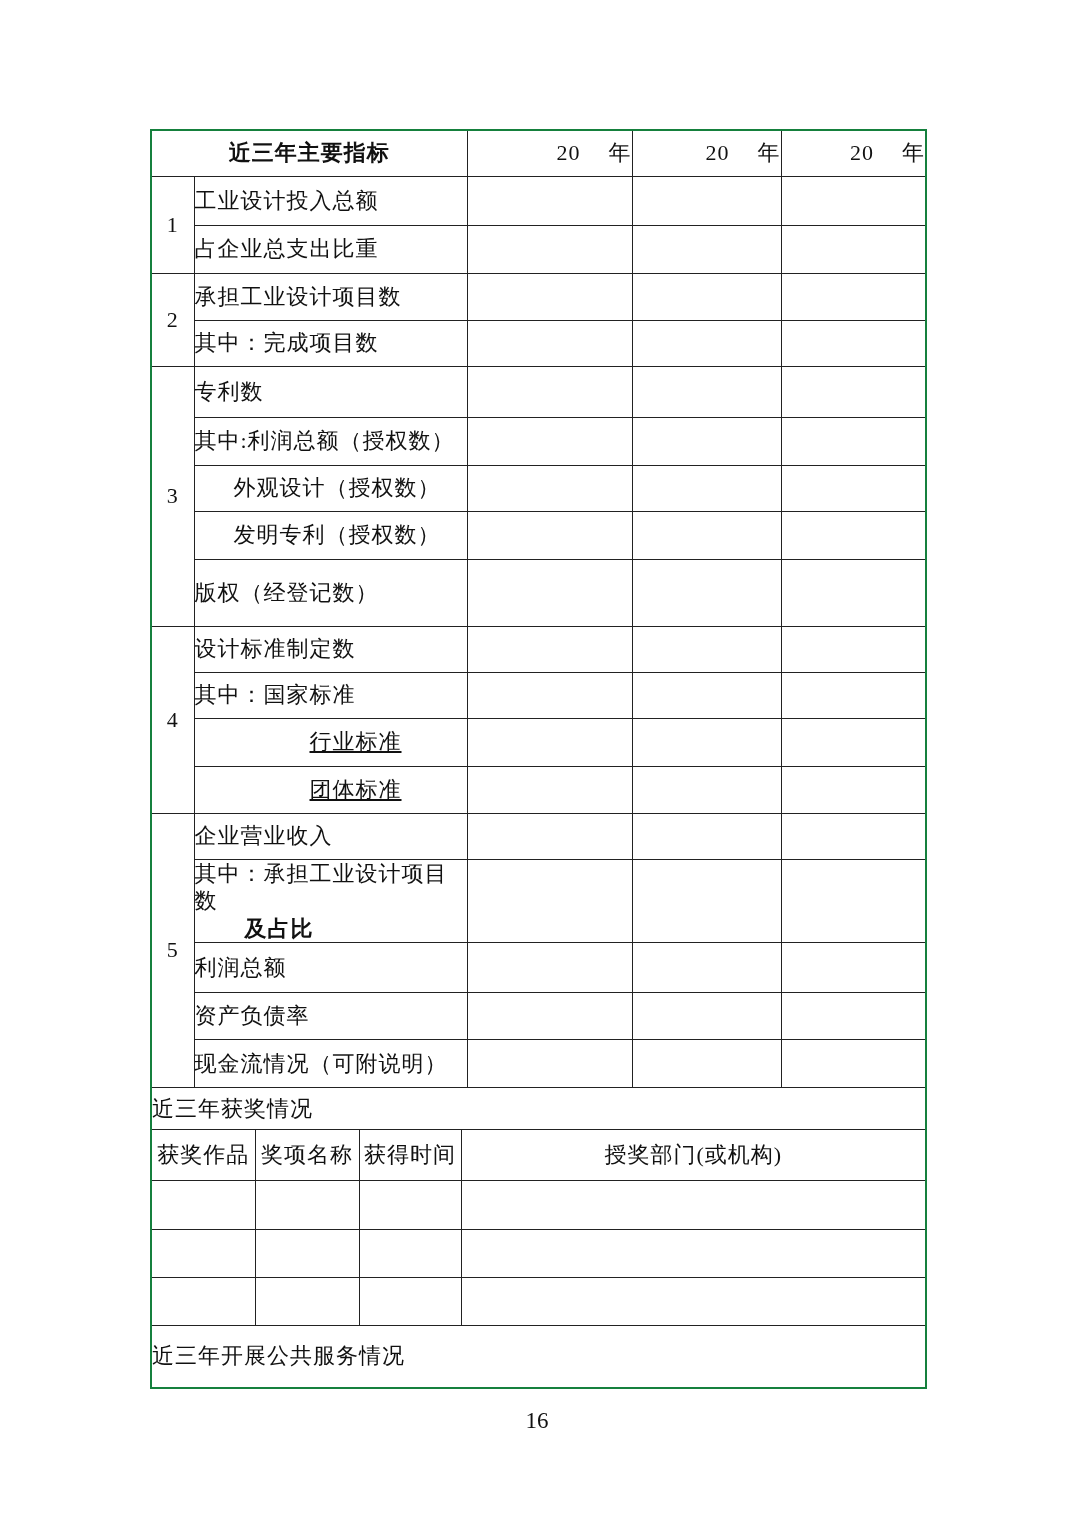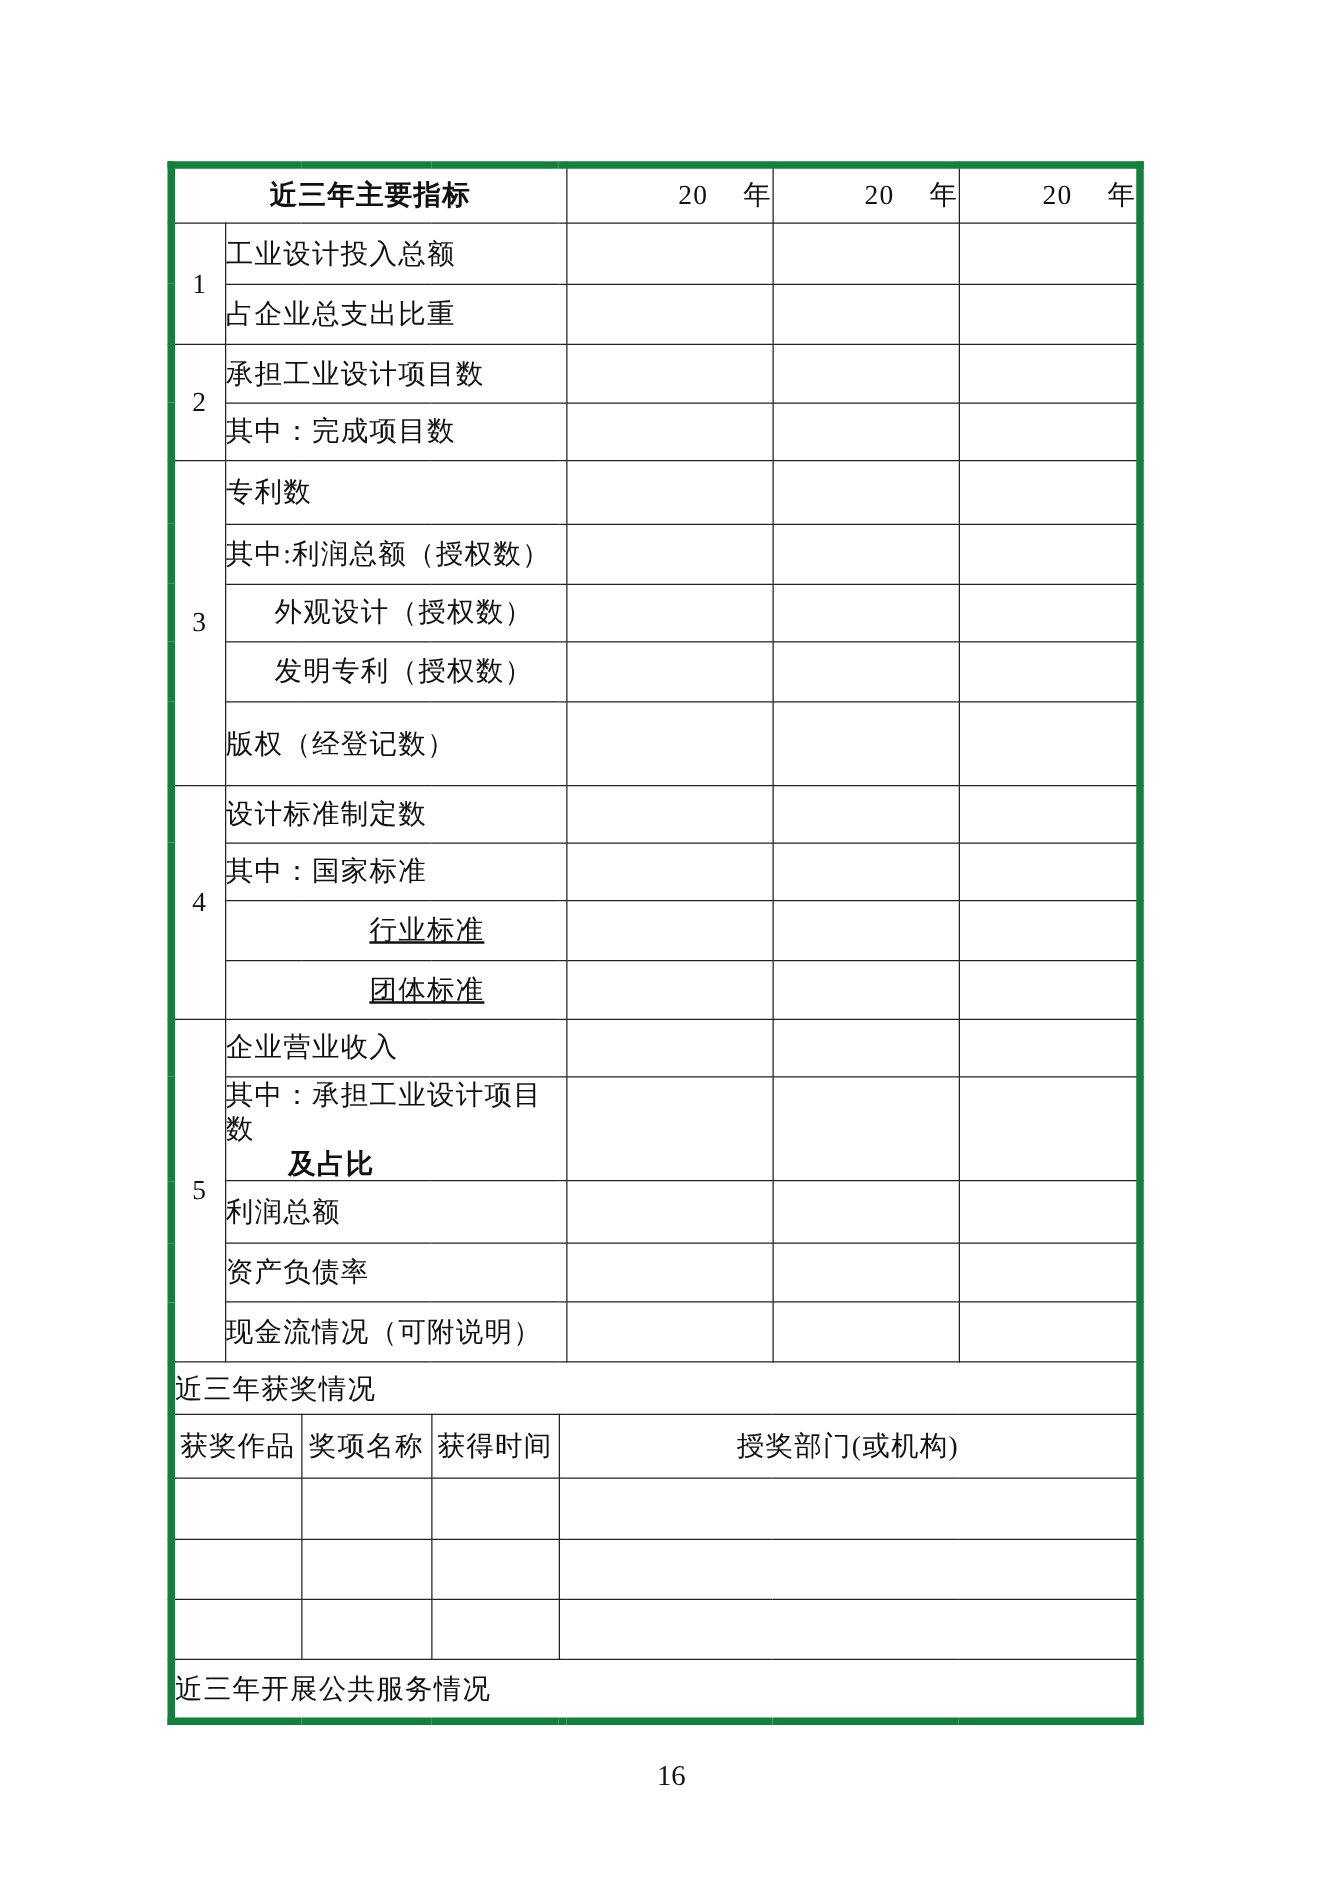--- a/index.html
+++ b/index.html
@@ -10,26 +10,26 @@
   .page {
     position: relative;
     width: 1074px;
     height: 1520px;
     background: #ffffff;
     font-family: "Liberation Serif", "DejaVu Serif", serif;
     color: #111111;
   }
   table.form {
     position: absolute;
-    left: 134px;
+    left: 150px;
     top: 129px;
     width: 777px;
     border-collapse: collapse;
     table-layout: fixed;
-    border: 6px solid #15803d;
+    border: 2px solid #15803d;
   }
   table.form td {
     border: 1px solid #222222;
     padding: 0;
     vertical-align: middle;
     font-size: 22px;
     letter-spacing: 1px;
     overflow: hidden;
   }
   td.hdr {
@@ -249,21 +249,21 @@
       <td class="blank"></td>
       <td class="blank" colspan="4"></td>
     </tr>
     <tr style="height:48px">
       <td class="blank" colspan="2"></td>
       <td class="blank"></td>
       <td class="blank"></td>
       <td class="blank" colspan="4"></td>
     </tr>
 
-    <tr style="height:49px">
+    <tr style="height:62px">
       <td class="sect" colspan="8">近三年开展公共服务情况</td>
     </tr>
   </tbody>
     </table>
 
   <div class="page-number">16</div>
 
 </div>
 
 </body></html>

